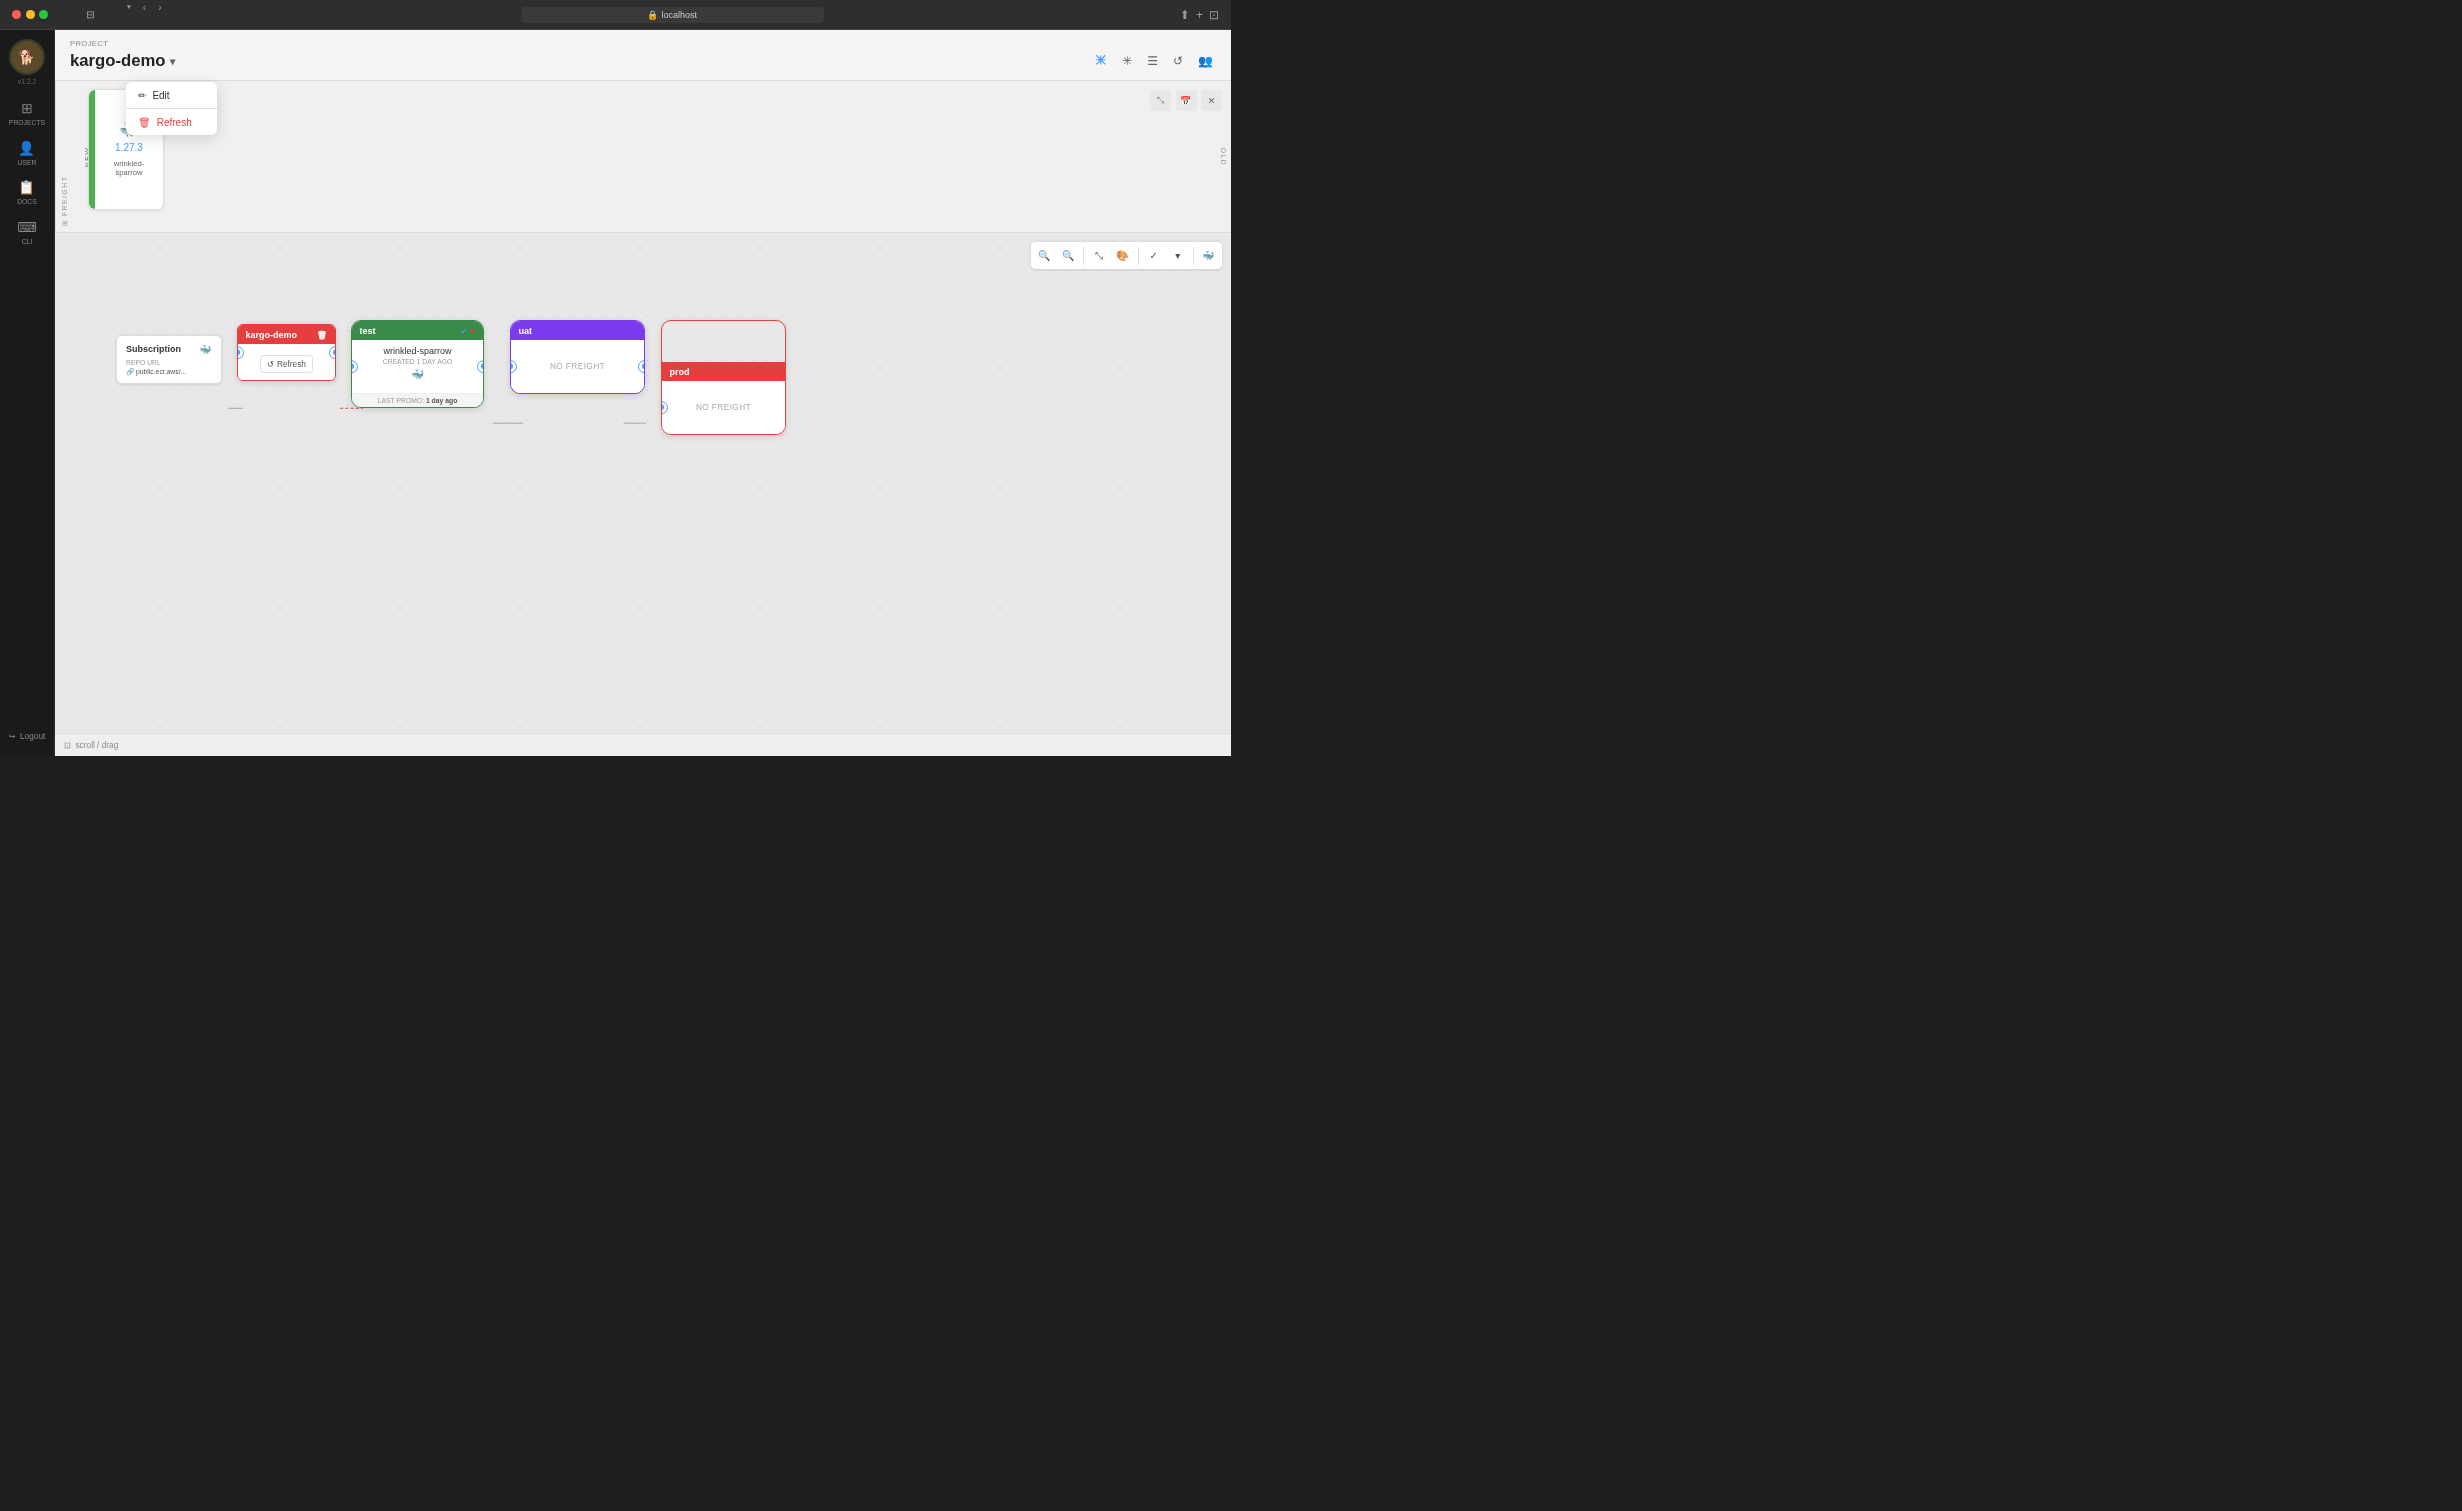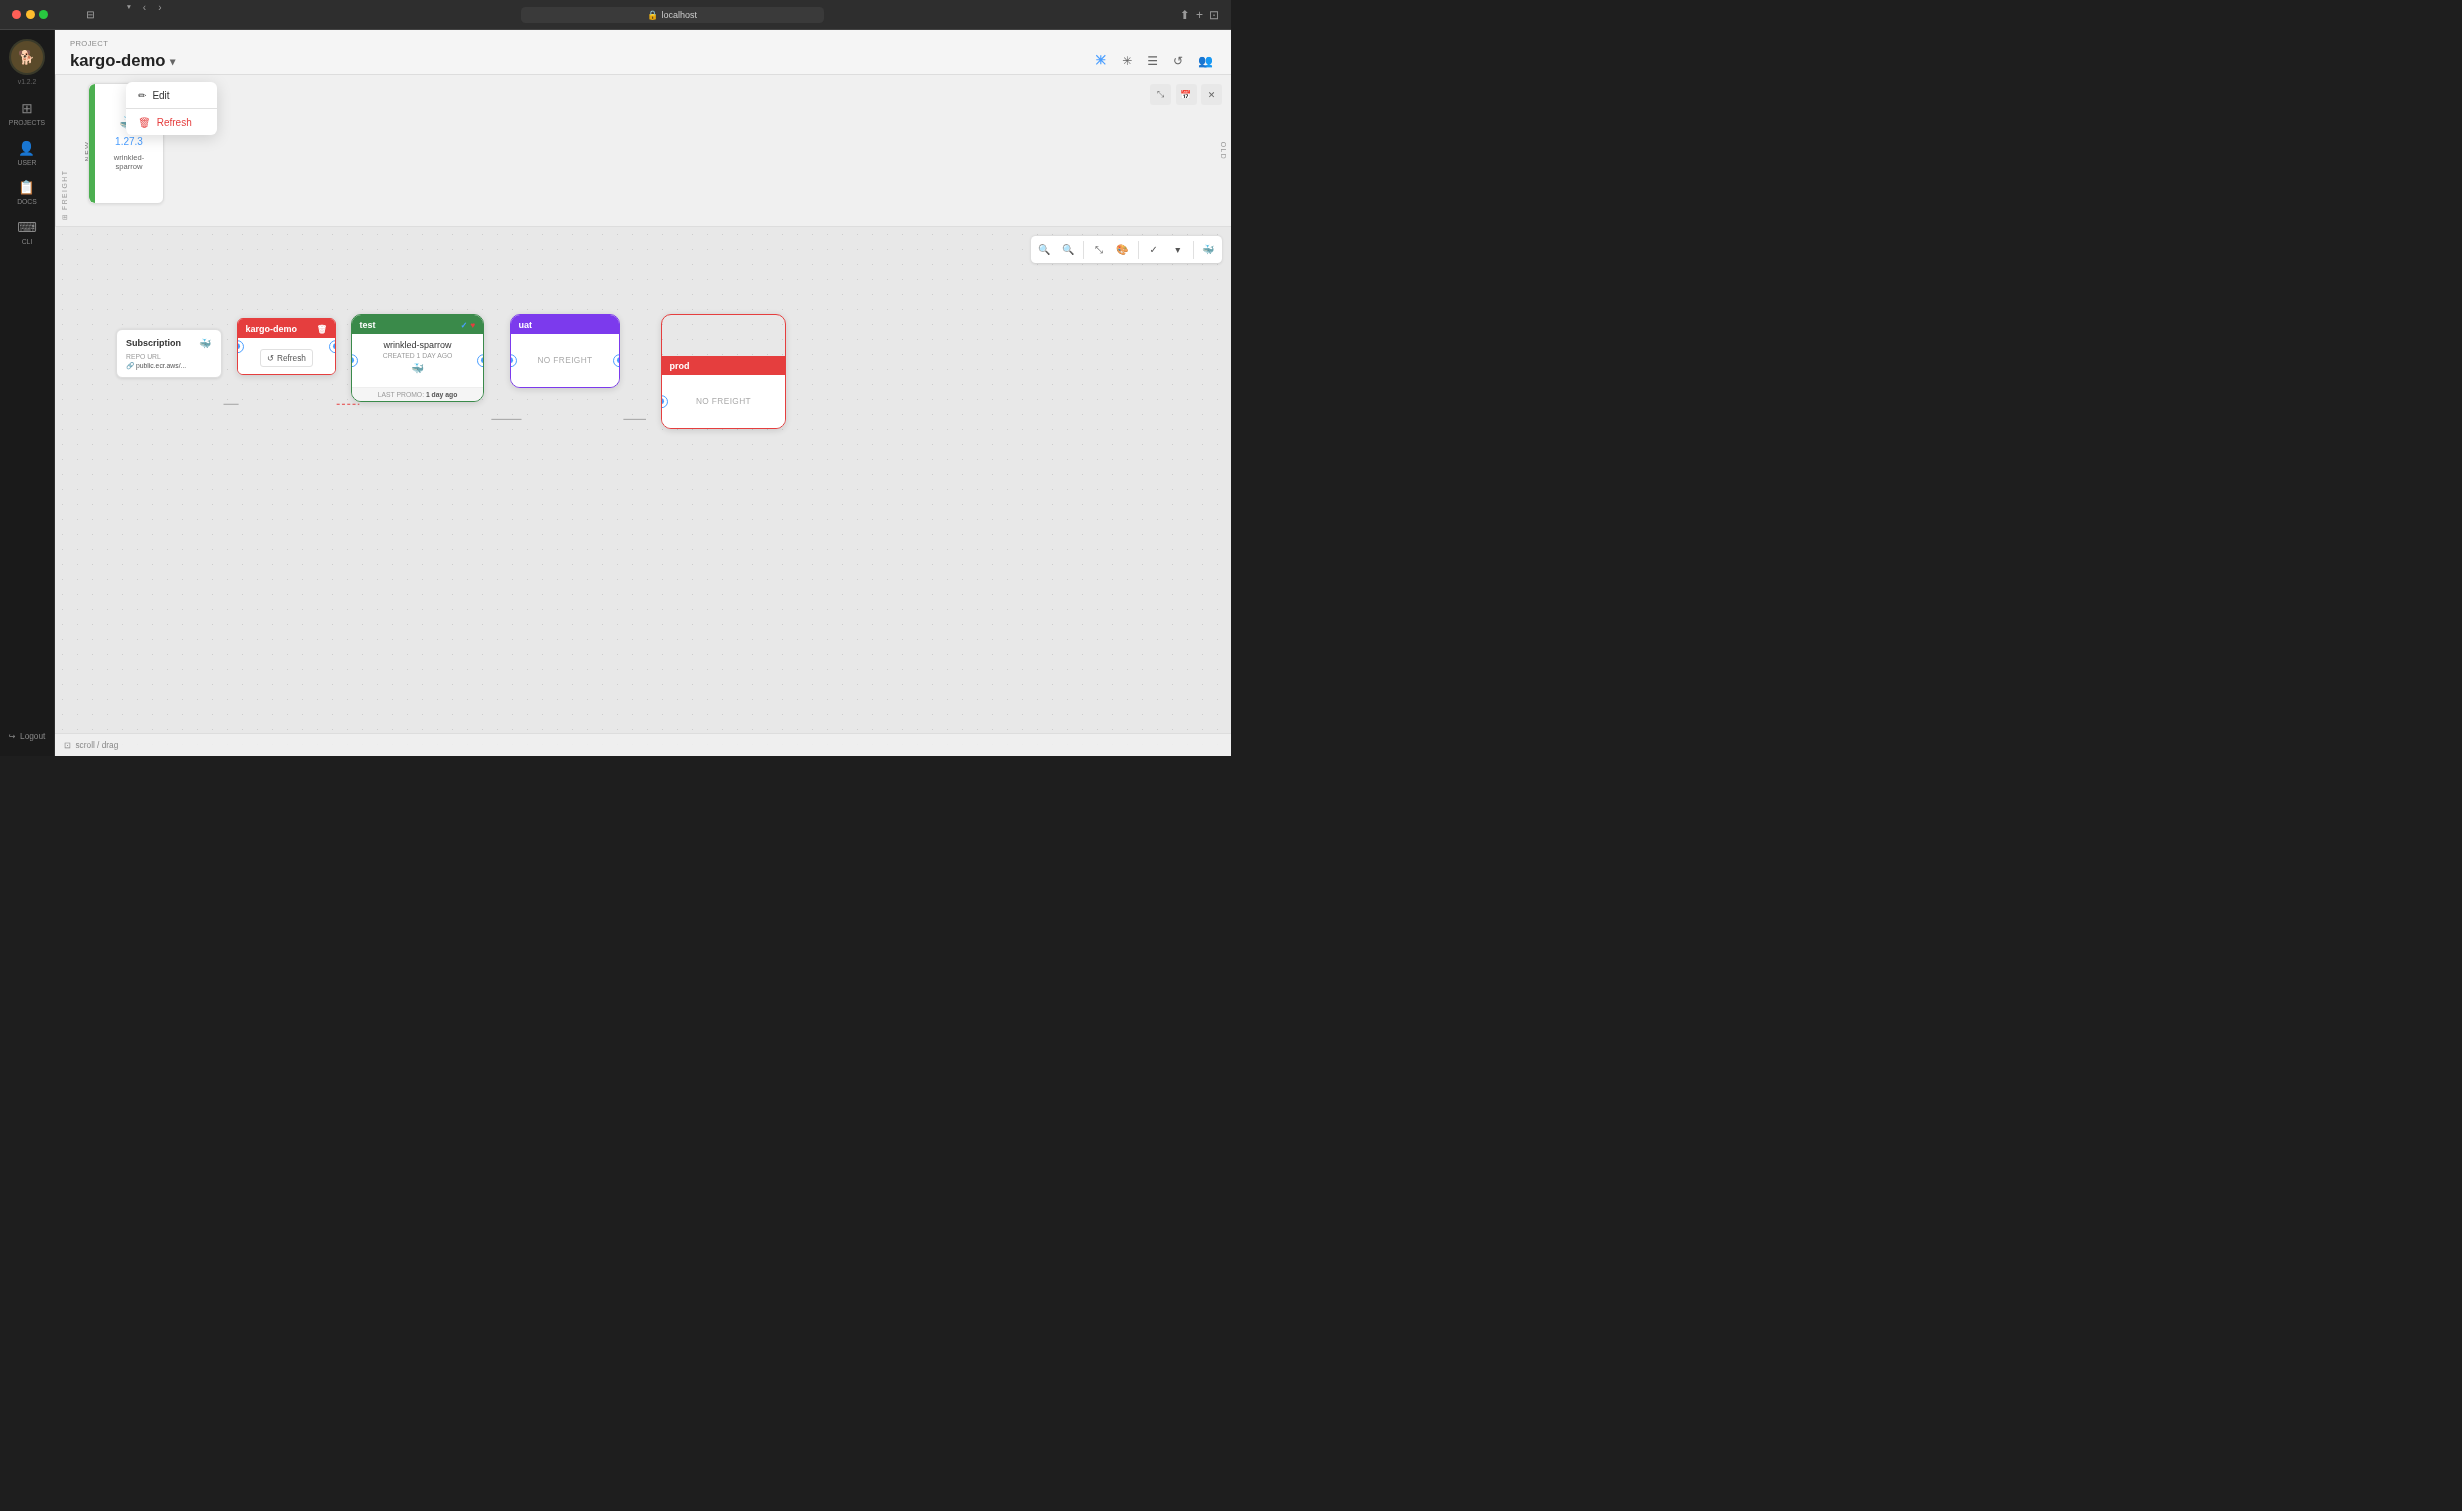--- a/index.html
+++ b/index.html
@@ -118,21 +118,21 @@
       display: flex;
       flex-direction: column;
       background: #f0f0f0;
       overflow: hidden;
     }
 
     
     .app-header {
       background: #f5f5f5;
       border-bottom: 0.8px solid #ddd;
-      padding: 9px 15px 2px;
+      padding: 9px 15px 8px;
       display: flex;
       flex-direction: column;
     }
     .project-label { font-size: 7.6px; color: #888; text-transform: uppercase; letter-spacing: 0.4px; margin-bottom: 1.5px; }
     .project-title-row {
       display: flex;
       align-items: center;
       justify-content: space-between;
     }
     .project-title {
@@ -642,21 +642,21 @@
           <div style="position:absolute; right:-7.6px; top:50%; transform:translateY(-50%); width:13.6px; height:13.6px; border-radius:50%; border:1.5px solid #4a9eff; background:white; display:flex; align-items:center; justify-content:center;">
             <div style="width:6px;height:6px;border-radius:50%;background:#4a9eff;"></div>
           </div>
         </div>
         <div class="stage-footer">
           <span>LAST PROMO:</span>
           <span class="stage-footer-bold">1 day ago</span>
         </div>
       </div>
 
-      <div class="stage-node" style="left:455px; top:87px; width:110px; border-color:#7c3aed;">
+      <div class="stage-node" style="left:455px; top:87px; width:135px; border-color:#7c3aed;">
         <div class="stage-header" style="background:#7c3aed;">
           <span>uat</span>
         </div>
         <div class="stage-body" style="position:relative;">
 
           <div style="position:absolute; left:-7.6px; top:50%; transform:translateY(-50%); width:13.6px; height:13.6px; border-radius:50%; border:1.5px solid #4a9eff; background:white; display:flex; align-items:center; justify-content:center;">
             <div style="width:6px;height:6px;border-radius:50%;background:#4a9eff;"></div>
           </div>
           <div class="no-freight">NO FREIGHT</div>
 

